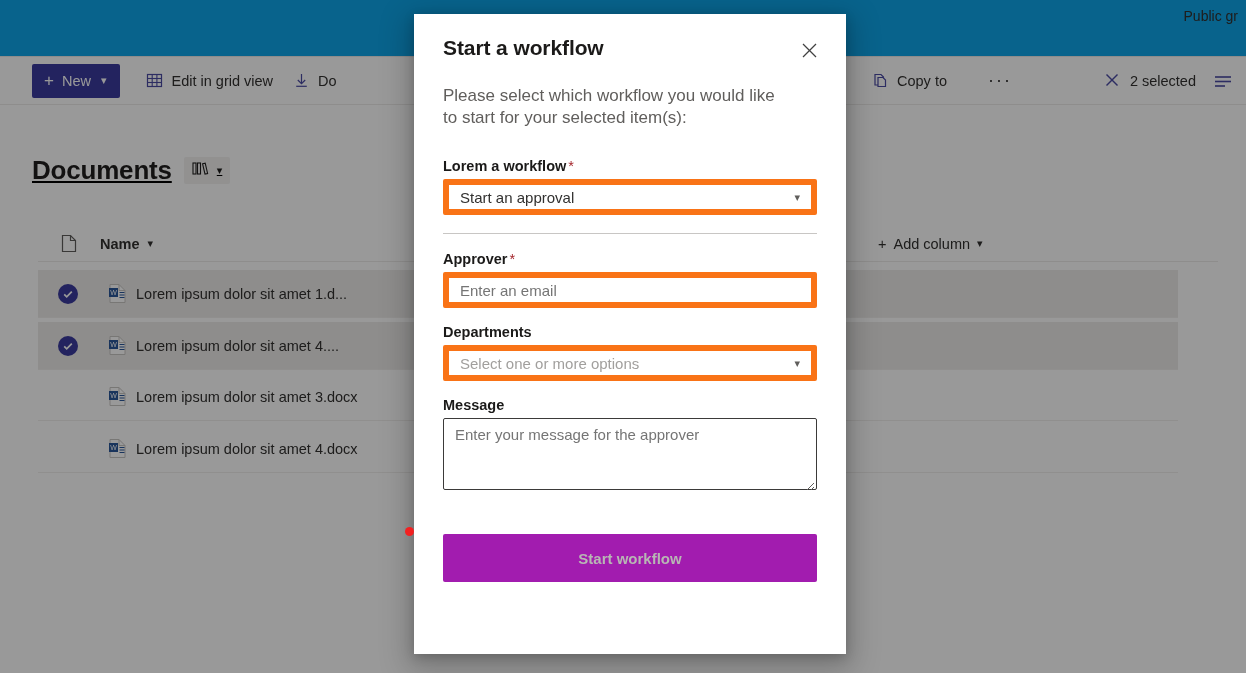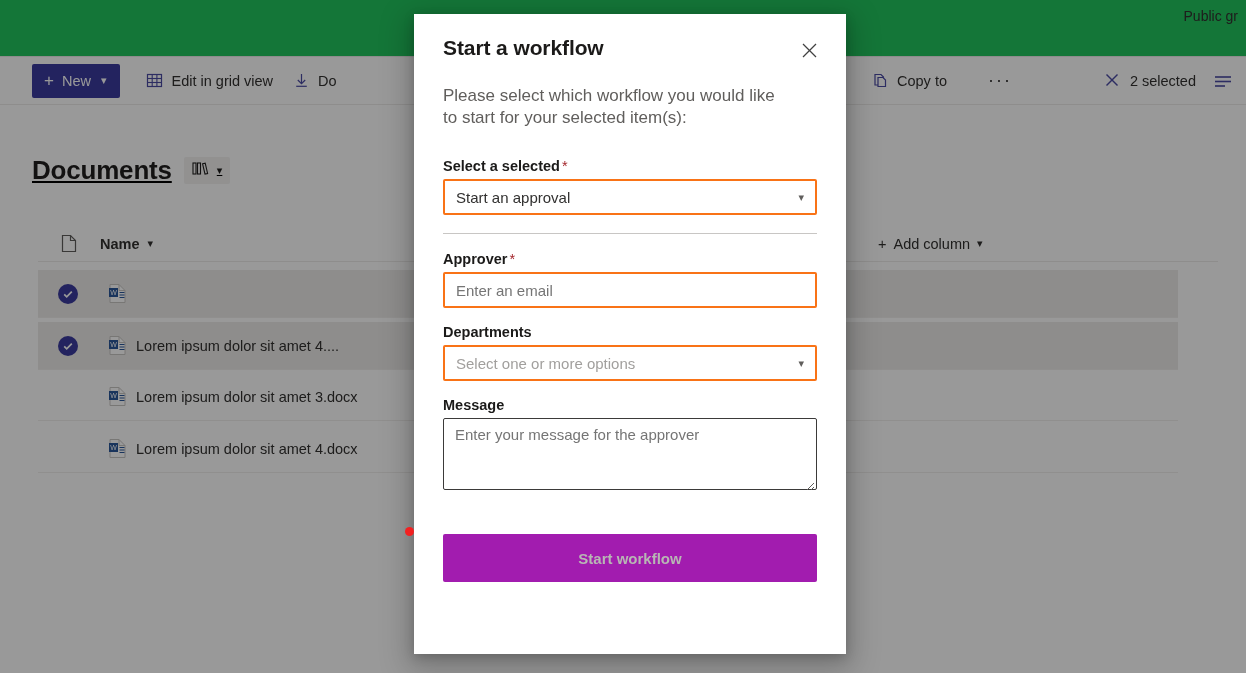--- a/index.html
+++ b/index.html
@@ -22,21 +22,21 @@
   .sp-page {
     position: absolute;
     inset: 0;
     background: #ffffff;
   }
 
   .sp-topbar {
     position: absolute;
     left: 0; top: 0;
     width: 1246px; height: 57px;
-    background: #22c55e;
+    background: #0ea5e9;
     border-bottom: 1px solid #eceaea;
   }
   .sp-topbar-right {
     position: absolute;
     right: 8px; top: 8px;
     font-size: 14px;
     color: #323130;
     white-space: nowrap;
   }
 
@@ -199,21 +199,21 @@
   .field-label {
     font-size: 14.5px; font-weight: 600; color: #1b1a19;
     margin-bottom: 5px;
   }
   .req { color: #a4262c; font-weight: 400; margin-left: 2px; }
 
   .sel-wf-block { margin-top: 29px; }
 
   .sel-box, .txt-box {
     width: 374px; height: 36px;
-    border: 2px solid #f97316;
+    border: 6px solid #f97316;
     border-radius: 2px;
     background: #fff;
     display: flex; align-items: center;
     padding: 0 11px;
     font-size: 15px;
     color: #323130;
   }
   .sel-box { justify-content: space-between; cursor: pointer; }
   .sel-box .chev { font-size: 11px; color: #605e5c; }
   .placeholder { color: #a19f9d; }
@@ -390,20 +390,21 @@
         <svg class="word-ico" width="19" height="21" viewBox="0 0 19 21">
             <path d="M2 1.5h9l6 6v12H2z" fill="#ffffff" stroke="#c8c6c4" stroke-width="1"></path>
             <polyline points="11,1.5 11,7.5 17,7.5" fill="none" stroke="#c8c6c4" stroke-width="1"></polyline>
             <rect x="1" y="5" width="9" height="9" fill="#2b579a"></rect>
             <text x="5.5" y="12" font-size="7" fill="#fff" text-anchor="middle" font-family="Liberation Sans">W</text>
             <line x1="11.5" y1="9.5" x2="16.5" y2="9.5" stroke="#2b579a" stroke-width="1"></line>
             <line x1="11.5" y1="12" x2="16.5" y2="12" stroke="#2b579a" stroke-width="1"></line>
             <line x1="11.5" y1="14.5" x2="16.5" y2="14.5" stroke="#2b579a" stroke-width="1"></line>
           </svg>
       </div>
+      <div class="row-name">Lorem ipsum dolor sit amet 1.d...</div>
     </div>
 
     <div class="row selected" style="top:322px;">
       <div class="row-check">
         <span class="check-circle">
           <svg width="12" height="12" viewBox="0 0 12 12">
               <polyline points="2.2,6.3 4.7,8.8 9.8,3.6" fill="none" stroke="#ffffff" stroke-width="1.7"></polyline>
             </svg>
         </span>
       </div>
@@ -466,21 +467,21 @@
             <line x1="2" y1="2" x2="15" y2="15" stroke="#424242" stroke-width="1.25"></line>
             <line x1="15" y1="2" x2="2" y2="15" stroke="#424242" stroke-width="1.25"></line>
           </svg>
       </div>
     </div>
 
     <div class="dlg-sub">Please select which workflow you would like to start for your selected item(s):</div>
 
     <div class="sel-wf-block">
       <div class="field-label">
-        <span>Select a selected</span><span class="req">*</span>
+        <span>Lorem a workflow</span><span class="req">*</span>
       </div>
       <div class="sel-box">
         <span>Start an approval</span>
         <span class="chev">▾</span>
       </div>
     </div>
 
     <div class="divider"></div>
 
     <div class="approver-block">

